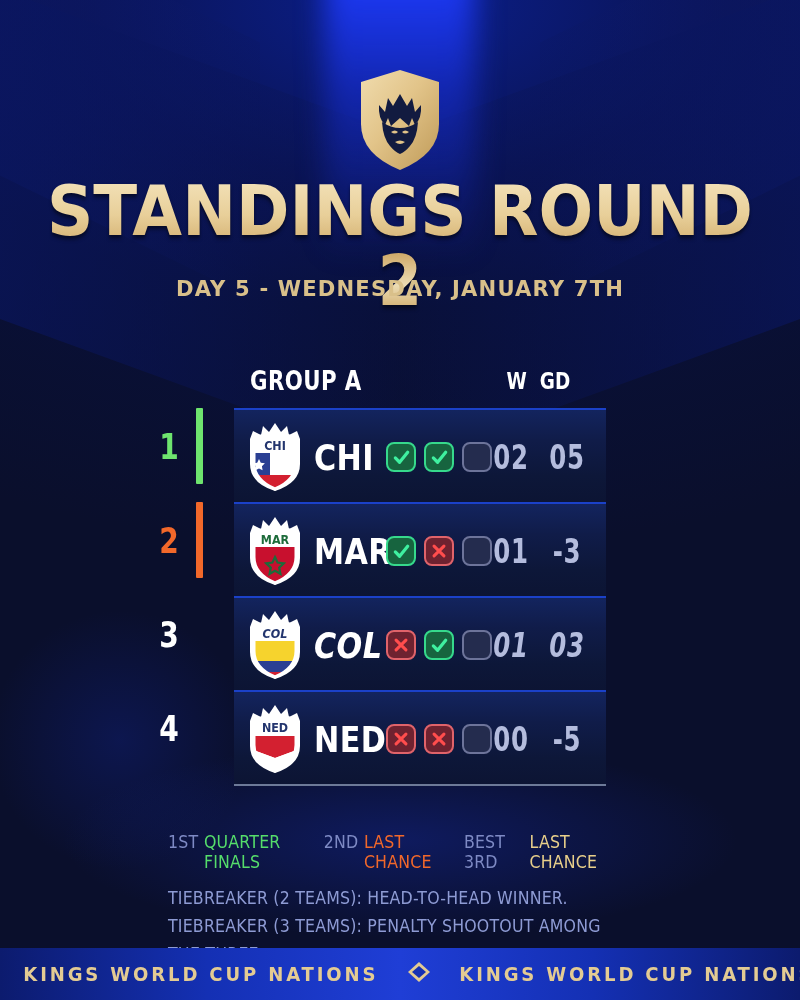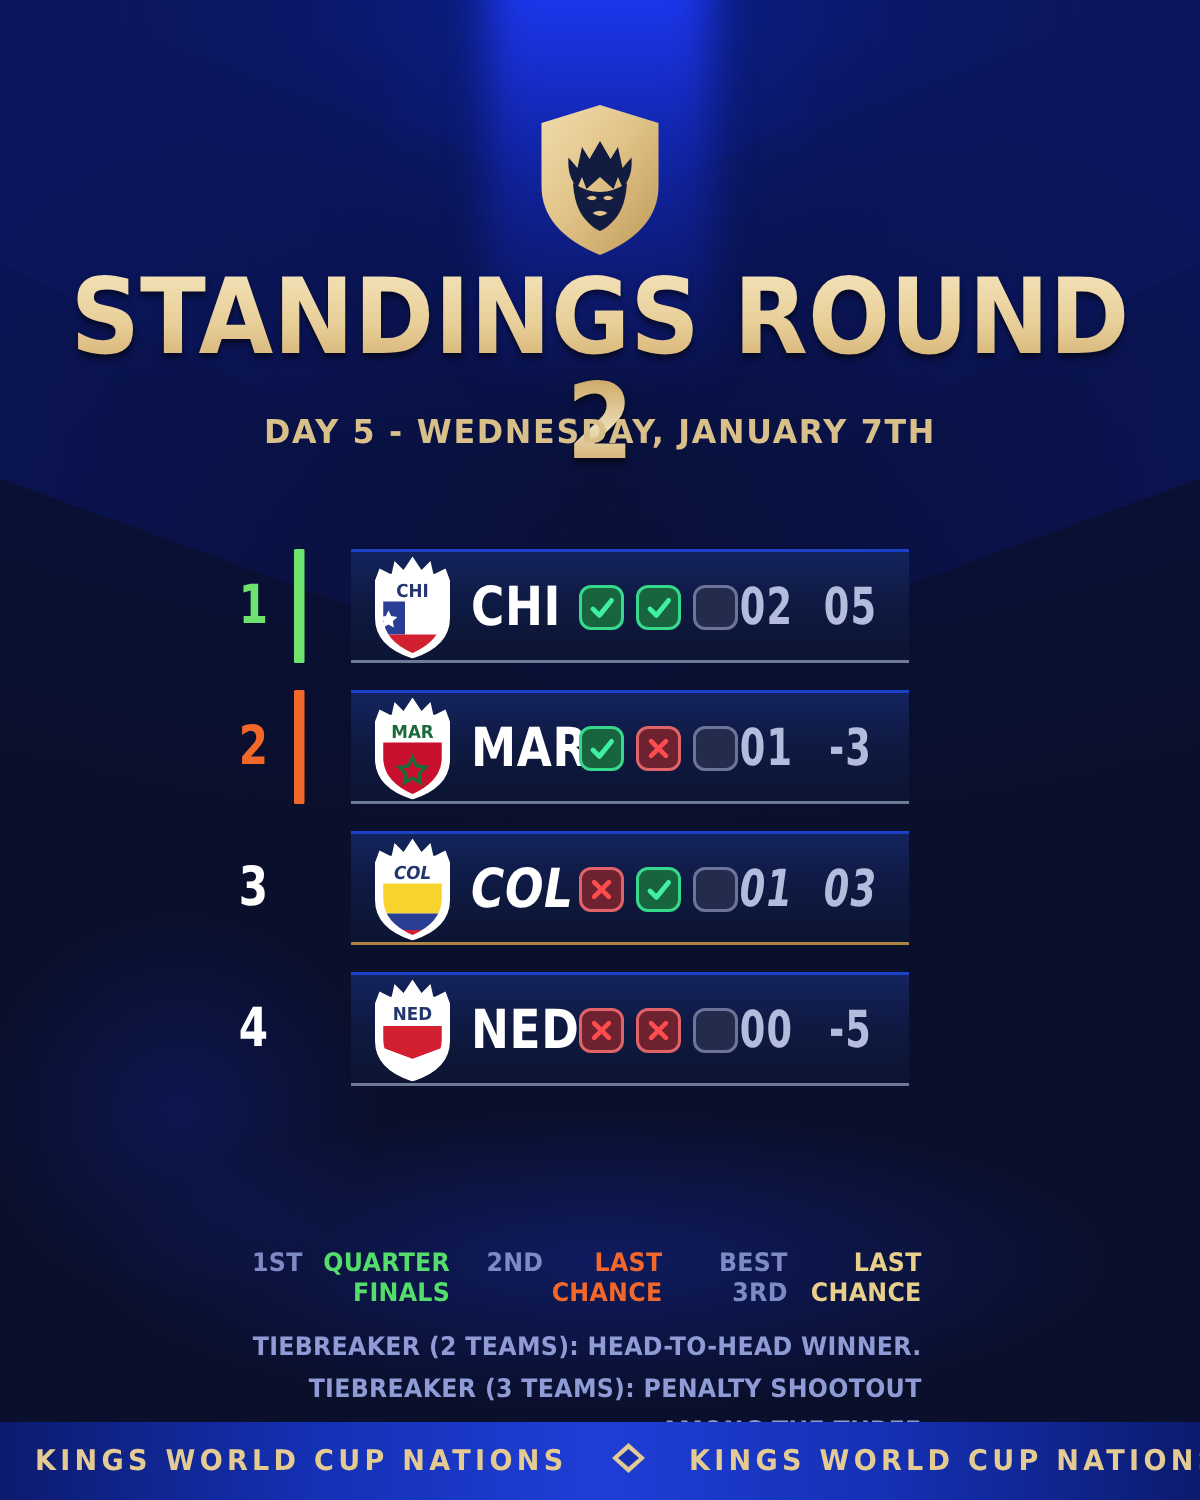--- a/index.html
+++ b/index.html
@@ -171,21 +171,21 @@
   }
   .accent {
     position: absolute;
     left: 10px; top: 0;
     width: 7px; height: 76px;
     border-radius: 1px;
   }
   .rowbody {
     position: absolute;
     left: 48px; top: 0;
-    width: 372px; height: 76px;
+    width: 372px; height: 96px;
     background: linear-gradient(180deg, #13245e 0%, #101c49 32%, #0d1739 70%, #0c1433 100%);
     border-top: 2px solid #1b41c8;
     box-shadow: inset 0 -2px 0 0 rgba(190,205,235,0.55);
   }
   .rowbody.warm {
     box-shadow: inset 0 -2px 0 0 rgba(214,160,70,0.8);
     font-style: italic;
   }
 
   .crest {
@@ -238,22 +238,21 @@
   .stat.w  { left: 250px; width: 54px; text-align: center; }
   .stat.gd { left: 302px; width: 62px; text-align: center; }
 
   
   .legend {
     position: absolute;
     left: 168px;
     top: 832px;
     width: 480px;
     font-family: "DejaVu Sans", sans-serif;
-    font-weight: 700;
-    text-align: right;
+    font-weight: 400;
   }
   .legend-row1 {
     display: flex;
     align-items: baseline;
     gap: 26px;
     font-size: 17px;
     letter-spacing: 0.2px;
     margin-bottom: 12px;
     transform: scaleX(0.93);
     transform-origin: left center;
@@ -336,20 +335,25 @@
         <path d="M38 74 q5 -3 10 0 q-5 4 -10 0 Z"></path>
       </g>
     </svg>
   </div>
 
   <div class="title">STANDINGS ROUND 2</div>
   <div class="subtitle">DAY 5 - WEDNESDAY, JANUARY 7TH</div>
 
   <div class="table">
 
+    <div class="thead">
+      <div class="group-label">GROUP A</div>
+      <div class="col-head w">W</div>
+      <div class="col-head gd">GD</div>
+    </div>
 
     <div id="rows">
         <div class="row">
           <div class="rank" style="color:#6ee46e">1</div>
           <div class="accent" style="background:#6ee46e"></div>
           <div class="rowbody">
             <div class="crest"><svg viewBox="0 0 54 68" width="54" height="68">
                 <defs>
                   <clipPath id="clipchile-crest-icon">
                     <path d="M27 9 L48 15 L48 40 Q48 57 27 66 Q6 57 6 40 L6 15 Z"></path>

